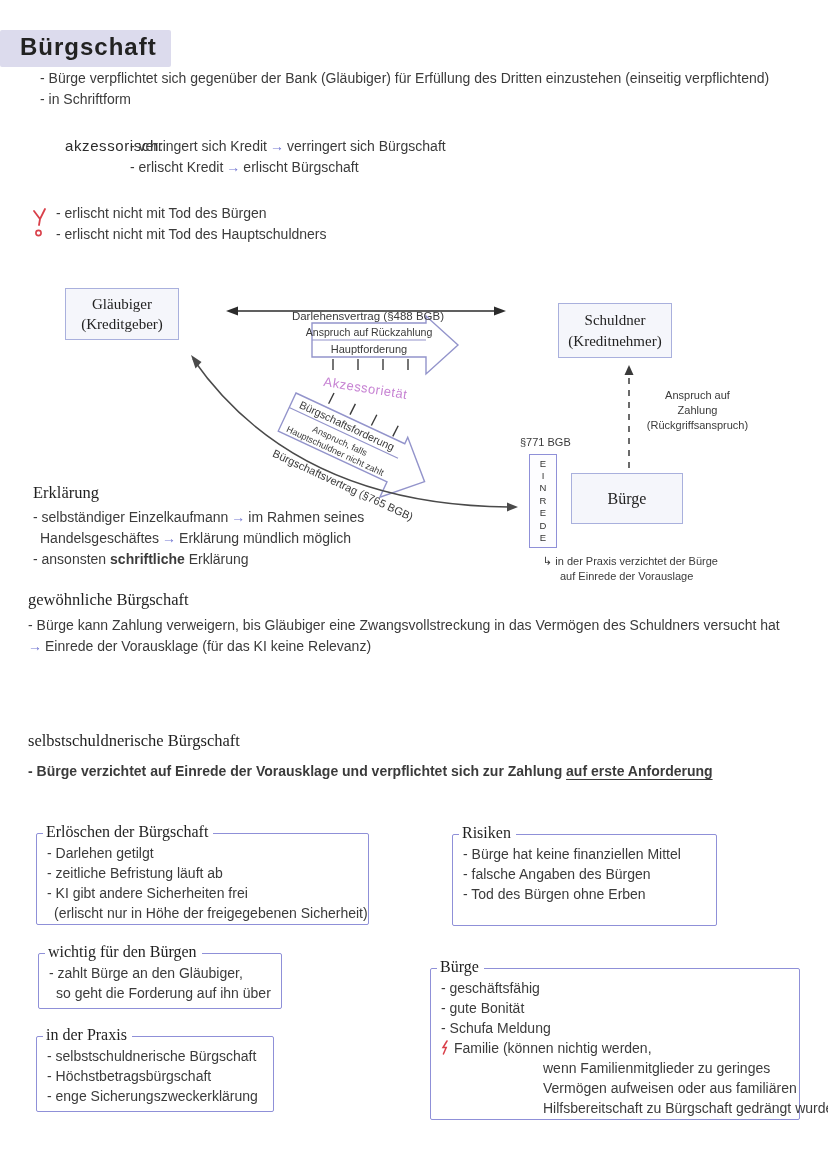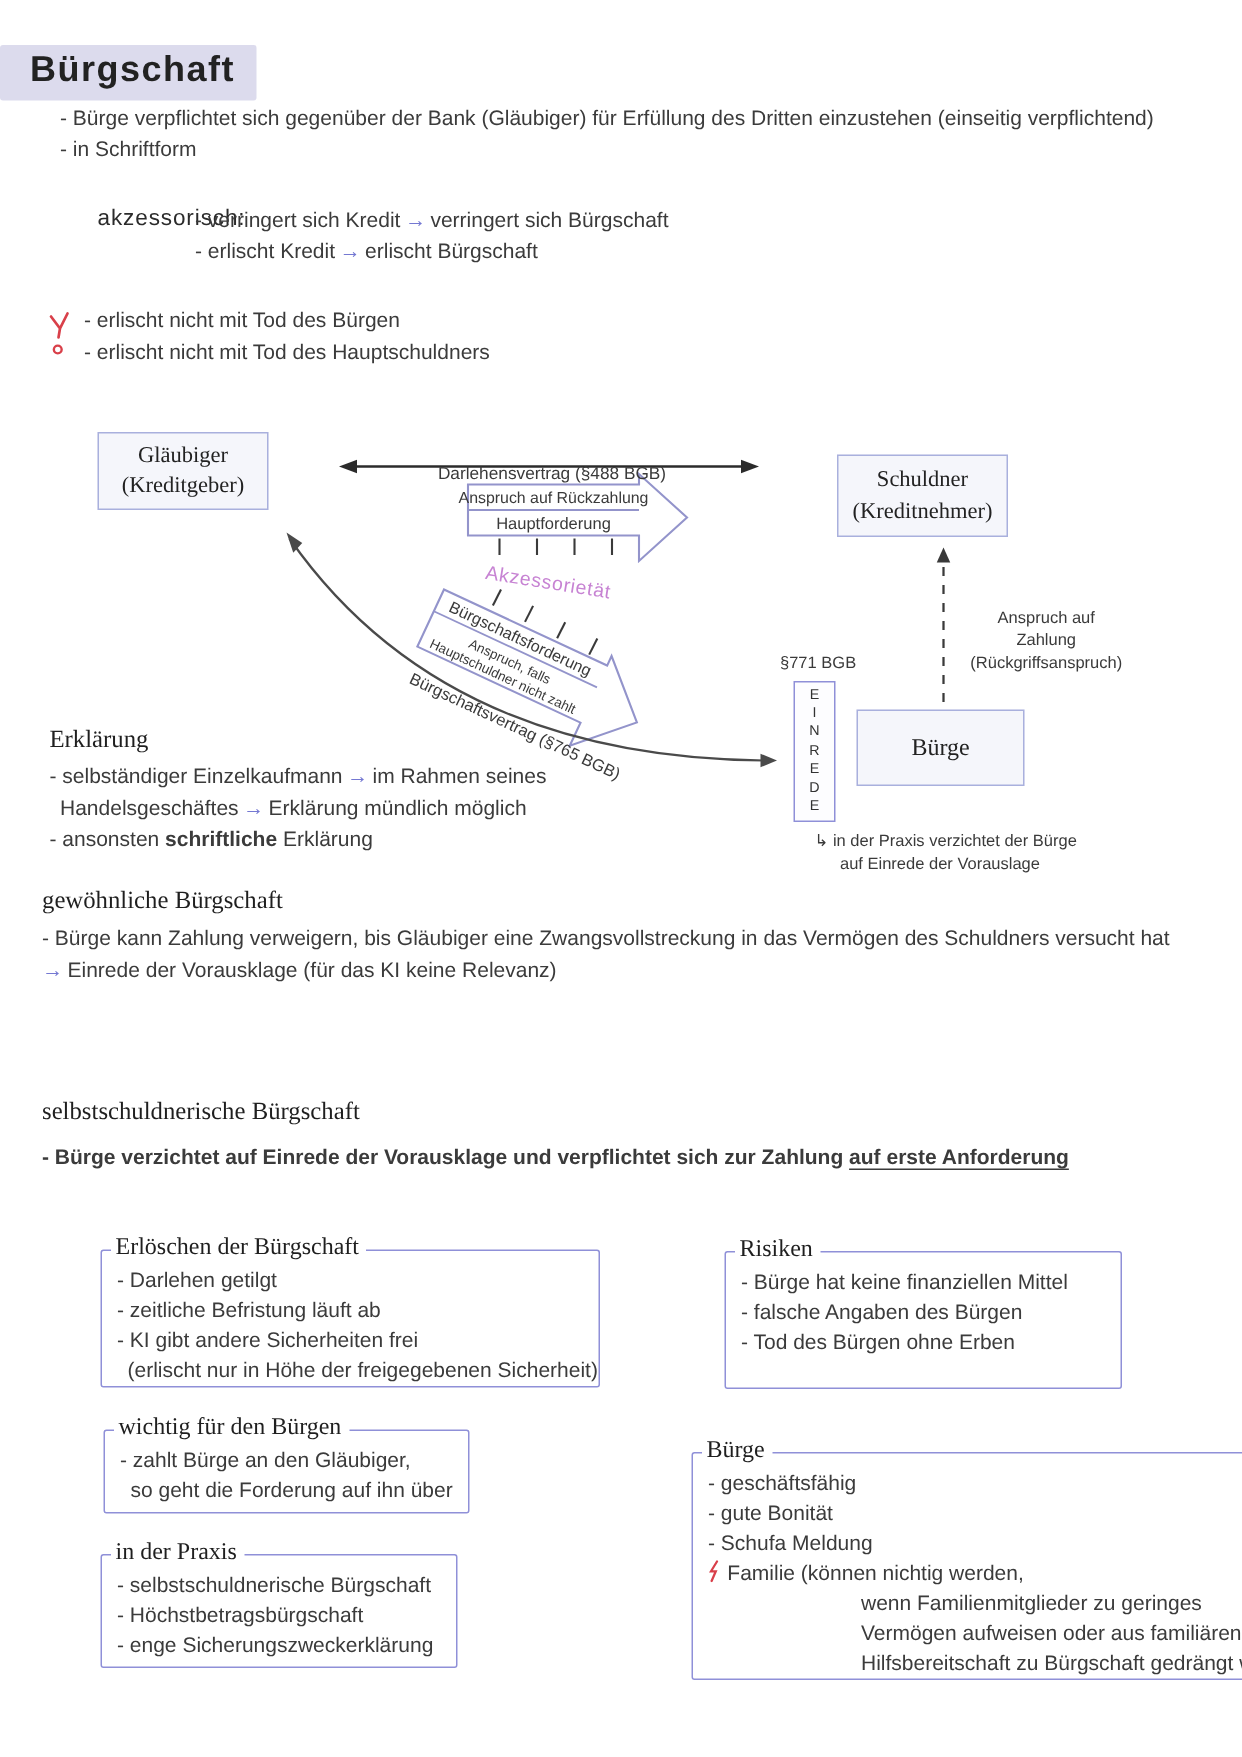--- a/index.html
+++ b/index.html
@@ -24,21 +24,21 @@
     display:flex;flex-direction:column;align-items:center;justify-content:center;
     font-family:"Liberation Serif","DejaVu Serif",serif;font-size:15px;color:#222;line-height:1.35;
     z-index:2;
   }
   .dlabel{position:absolute;font-size:11px;color:#3a3a3a;z-index:2;}
   .einrede{
     position:absolute;left:529px;top:454px;width:26px;height:92px;border:1px solid #8f90d8;
     background:#fdfdff;display:flex;flex-direction:column;align-items:center;justify-content:center;
     font-size:9.5px;line-height:12.4px;color:#333;z-index:2;
   }
-  .fbox{position:absolute;border:1.5px solid #8f90d8;border-radius:2px;z-index:2;background:#fff;margin-left:31px;}
+  .fbox{position:absolute;border:1.5px solid #8f90d8;border-radius:2px;z-index:2;background:#fff;}
   .fbox .legend{
     position:absolute;top:-11px;left:6px;background:#fff;padding:0 5px 0 3px;
     font-family:"Liberation Serif","DejaVu Serif",serif;font-size:16px;color:#1f1f1f;white-space:nowrap;
   }
   .fbox .items{padding:9px 10px 4px 10px;line-height:20px;font-size:14px;color:#3b3b3b;}
   .fbox .items div{white-space:nowrap;}
   .cont{padding-left:7px;}
   .famcont{padding-left:102px;}
   .heading{font-size:16.5px;}
   .bold{font-weight:bold;}
@@ -151,21 +151,21 @@
 <div class="einrede">
   <span>E</span>
   <span>I</span>
   <span>N</span>
   <span>R</span>
   <span>E</span>
   <span>D</span>
   <span>E</span>
 </div>
 
-<div class="dlabel" style="left:645px;top:405px;width:105px;text-align:center;line-height:15px;">
+<div class="dlabel" style="left:645px;top:388px;width:105px;text-align:center;line-height:15px;">
   <div>Anspruch auf Zahlung</div>
   <div>(Rückgriffsanspruch)</div>
 </div>
 
 <div class="dlabel" style="left:543px;top:554px;line-height:15px;">
   <div><span>↳</span> <span>in der Praxis verzichtet der Bürge</span></div>
   <div style="padding-left:17px;">auf Einrede der Vorauslage</div>
 </div>
 
 <div class="abs" style="left:33px;top:483px;z-index:2;">

